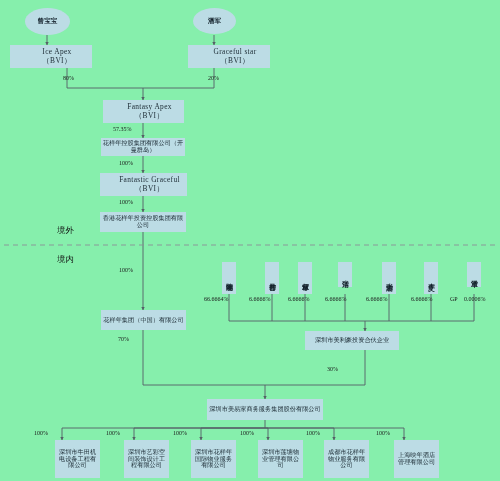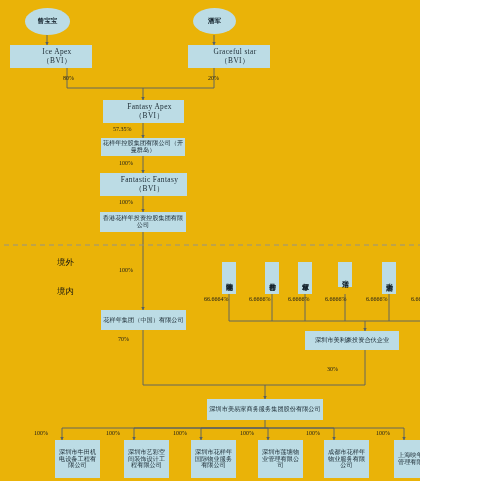--- a/index.html
+++ b/index.html
@@ -2,23 +2,23 @@
 <html><head>
 <meta charset="utf-8">
 <style>
   html, body {
     margin: 0;
     padding: 0;
     background: #ffffff;
   }
   #canvas {
     position: relative;
-    width: 420px;
+    width: 500px;
     height: 481px;
-    background: #eab308;
+    background: #86efac;
     font-family: "Liberation Serif", "DejaVu Serif", serif;
     overflow: hidden;
   }
   .node {
     position: absolute;
     box-sizing: border-box;
     background: #bcdce5;
     color: #1b2a33;
     display: flex;
     align-items: center;
@@ -73,21 +73,20 @@
     font-size: 6px;
     color: #1a1a1a;
     white-space: nowrap;
   }
   .region {
     position: absolute;
     font-family: "DejaVu Sans", "Liberation Sans", sans-serif;
     font-size: 8.4px;
     color: #111111;
     white-space: nowrap;
-    margin-top: 32px;
   }
   svg.wires {
     position: absolute;
     left: 0;
     top: 0;
     width: 500px;
     height: 481px;
     pointer-events: none;
   }
   .wire {
@@ -180,21 +179,21 @@
   <div class="node en" style="left:103px; top:100px; width:81px; height:23px; flex-direction:column;">
     <span>Fantasy Apex</span>
     <span>（BVI）</span>
   </div>
 
   <div class="node cn" style="left:101px; top:138px; width:84px; height:18px;">
     <span>花样年控股集团有限公司（开曼群岛）</span>
   </div>
 
   <div class="node en" style="left:100px; top:173px; width:87px; height:23px; flex-direction:column;">
-    <span>Fantastic Fantasy</span>
+    <span>Fantastic Graceful</span>
     <span>（BVI）</span>
   </div>
 
   <div class="node cn" style="left:100px; top:212px; width:86px; height:20px;">
     <span>香港花样年投资控股集团有限公司</span>
   </div>
 
   <div class="node cn" style="left:101px; top:310px; width:85px; height:20px;">
     <span>花样年集团（中国）有限公司</span>
   </div>

